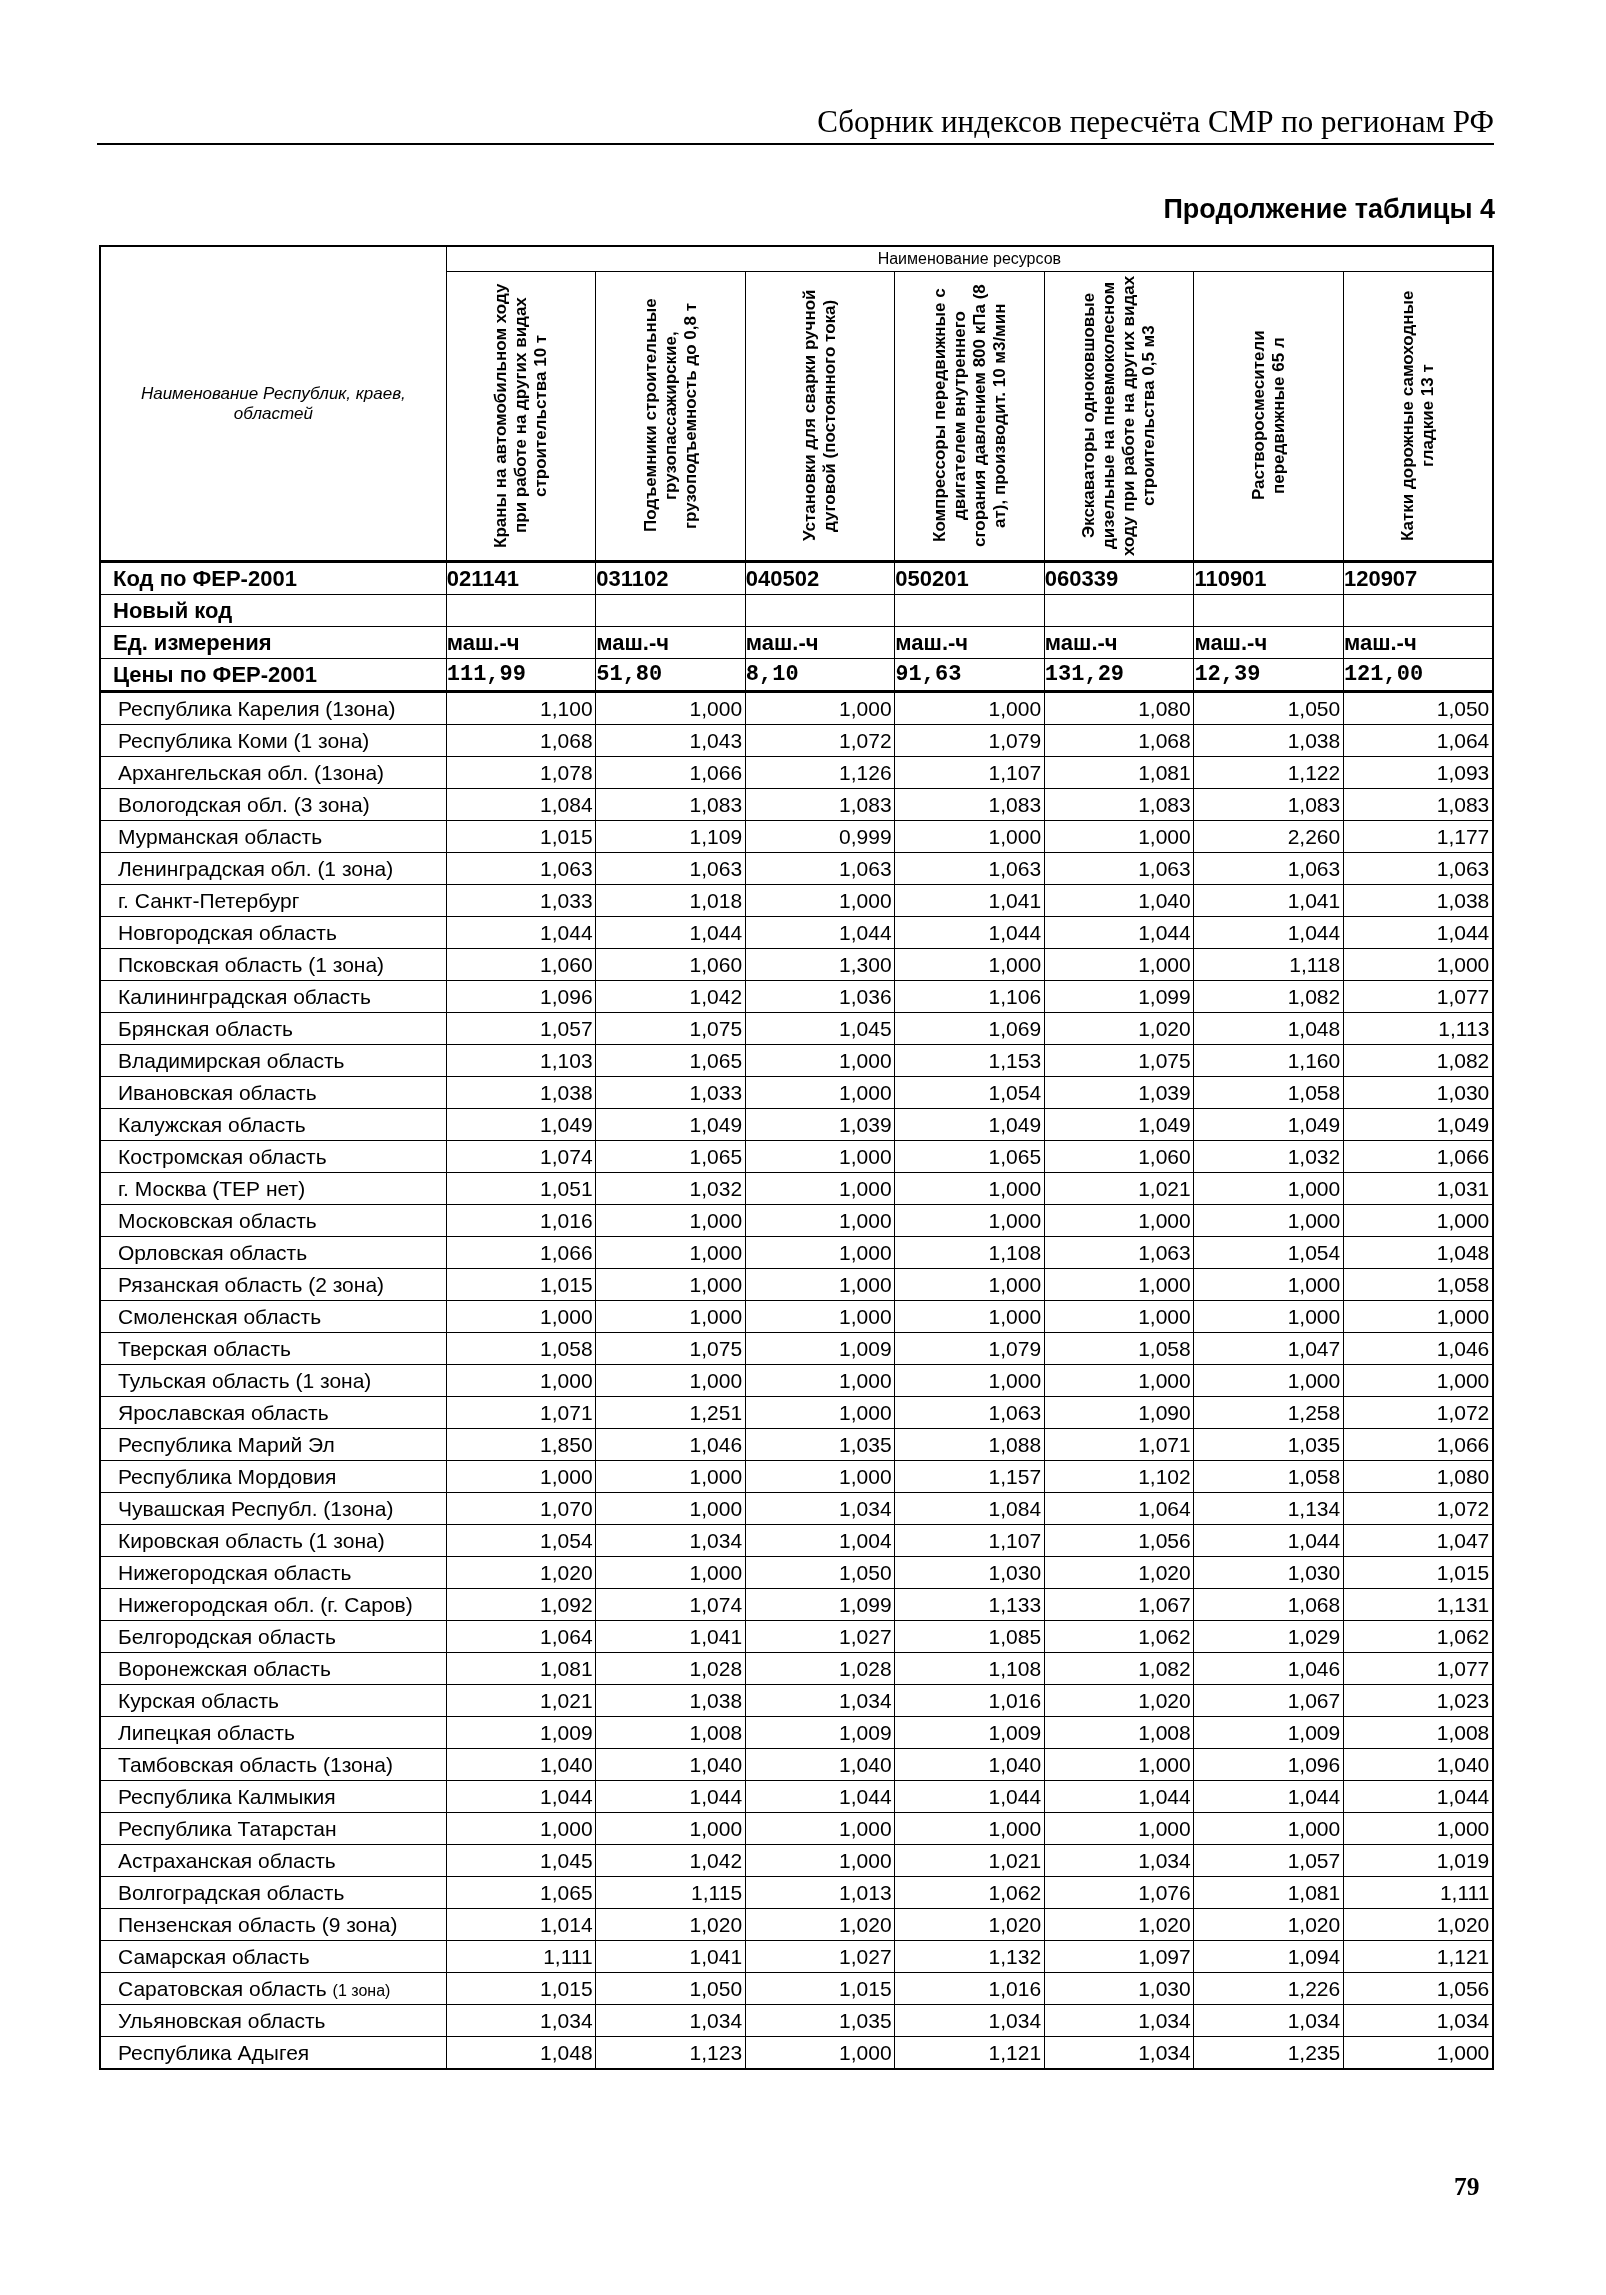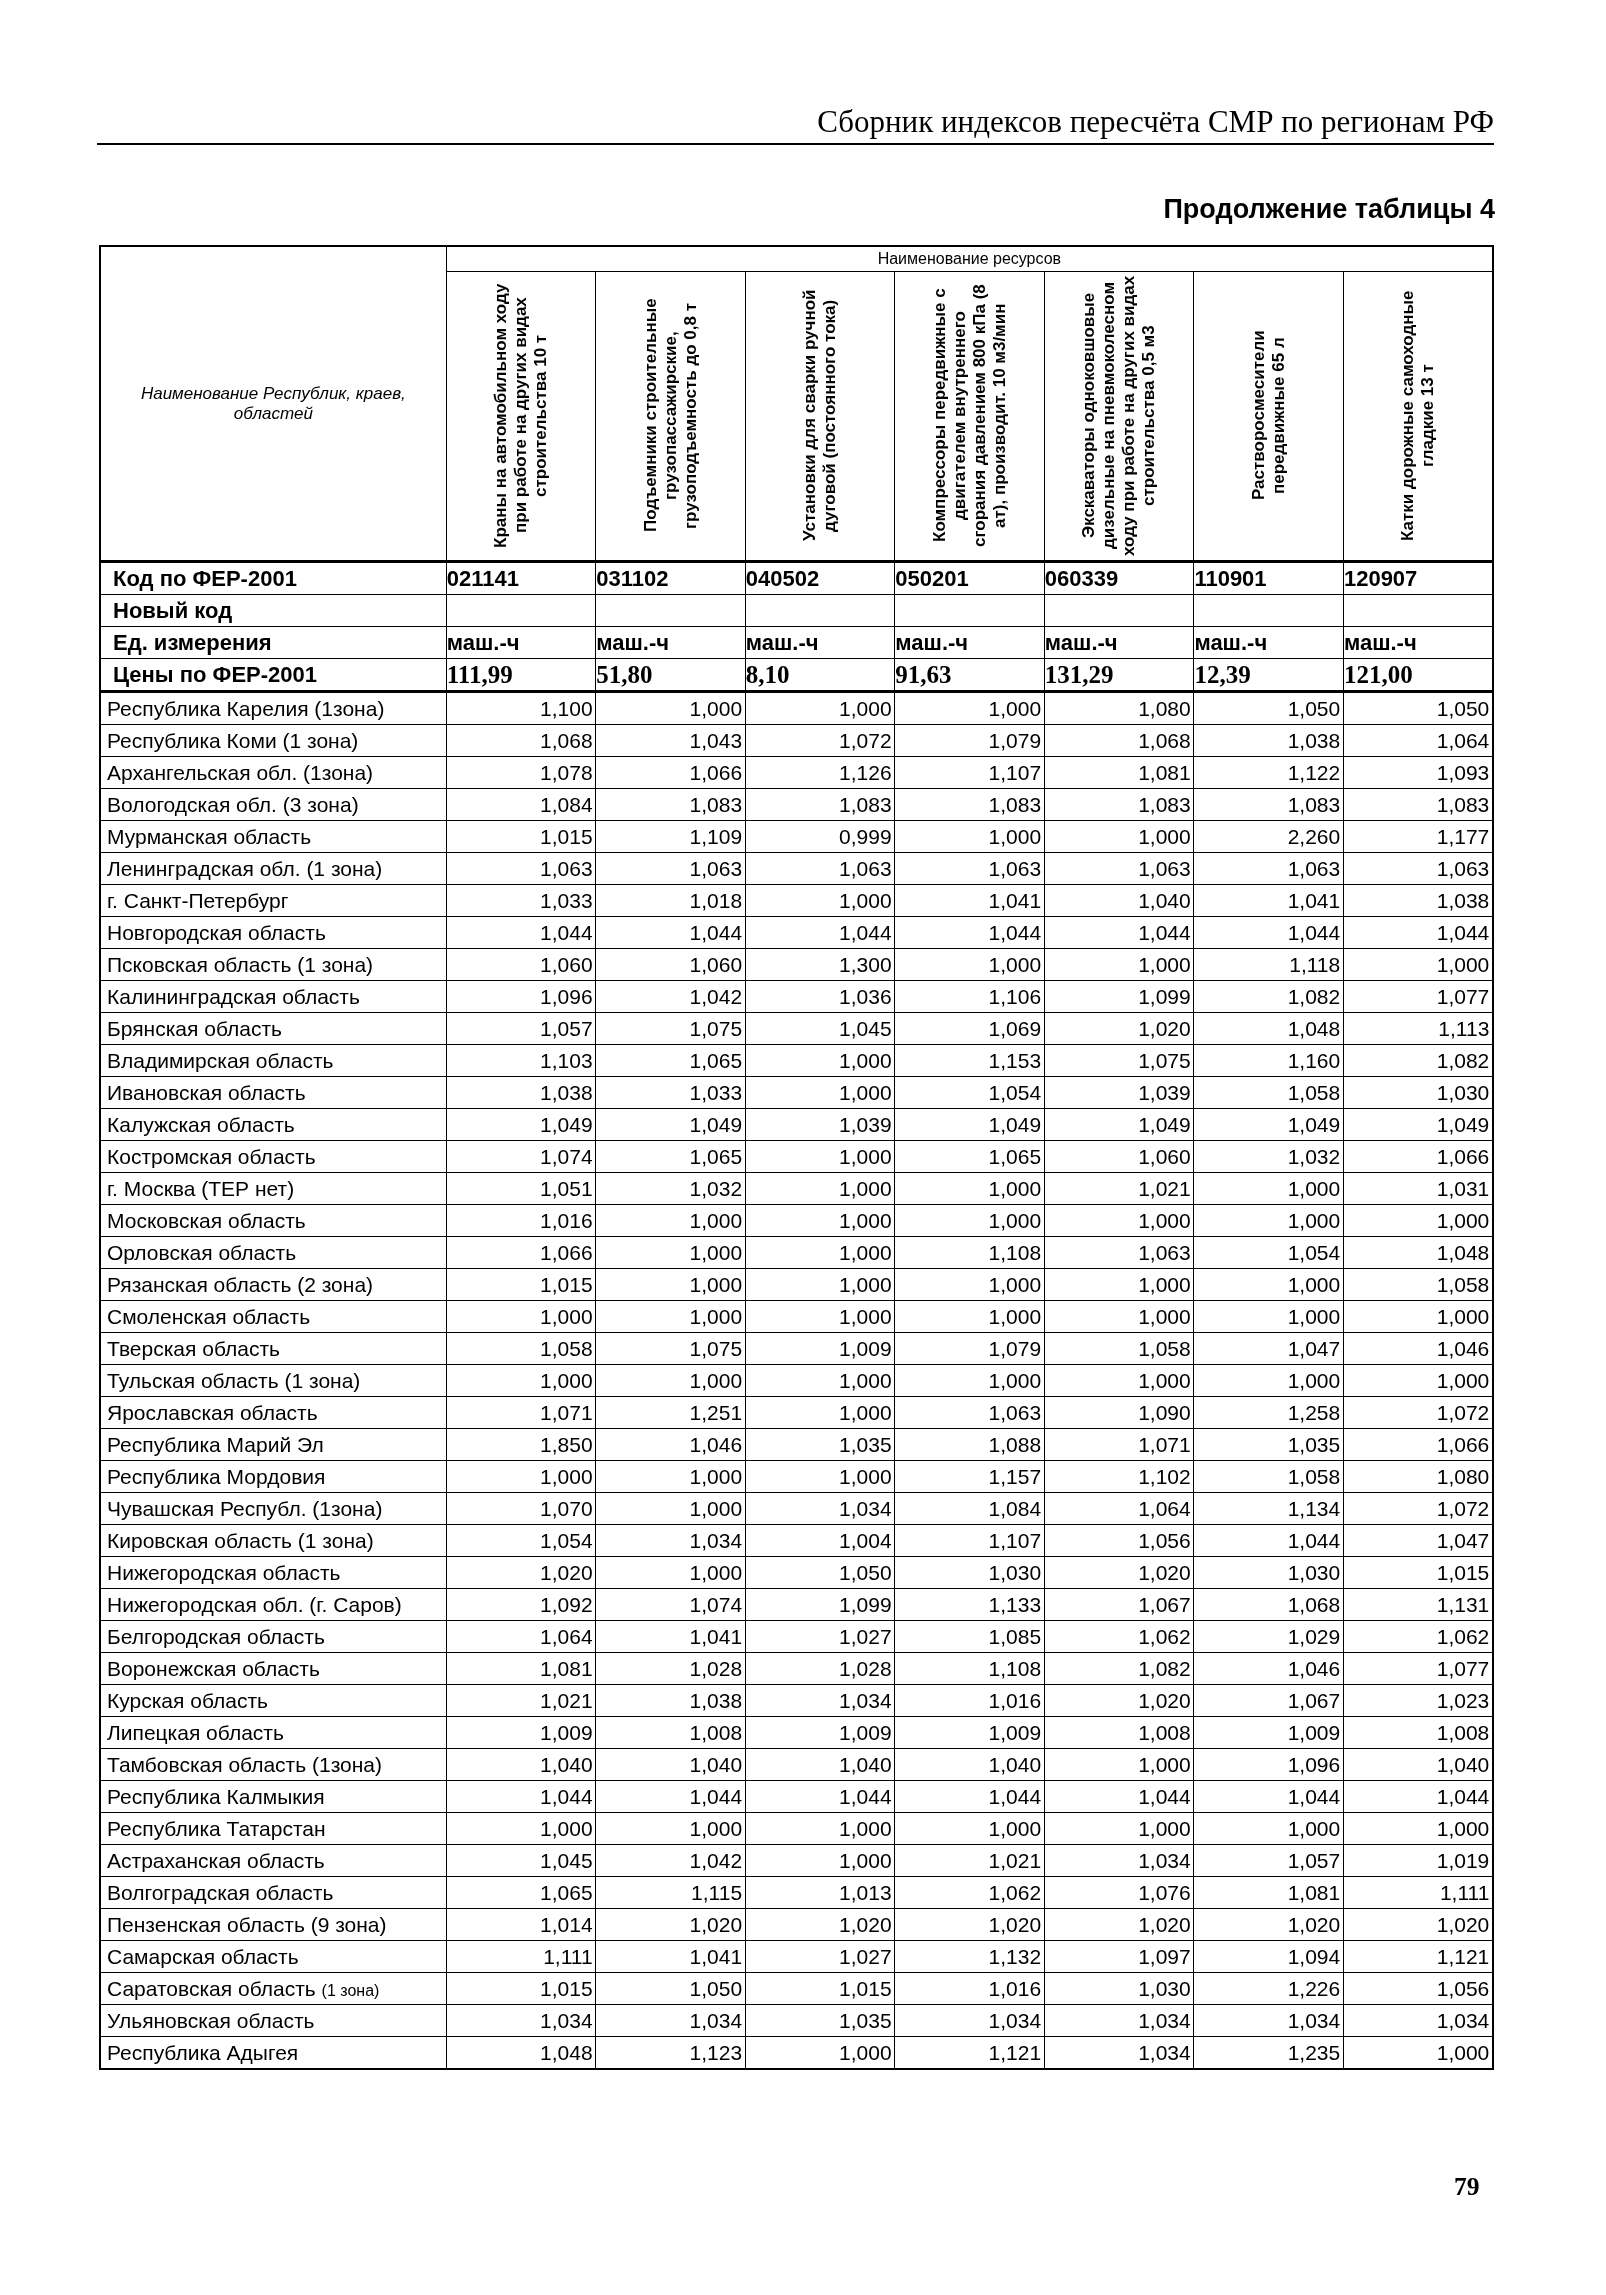--- a/index.html
+++ b/index.html
@@ -26,24 +26,24 @@
   .th-name { font-size:17px; font-weight:normal; vertical-align:middle; padding:0 13.4px;font-style:italic; }
   .th-res { height:288px; vertical-align:middle; text-align:center; }
   .vtext {
     display:inline-block; writing-mode:vertical-rl; transform:rotate(180deg);
     font-size:17px; line-height:20px; text-align:center; max-height:281px; white-space:normal;
   }
   tr.meta td { height:31px; font-size:22px; font-weight:bold; }
   tr.meta td.label { padding-left:12px; text-align:left; }
   tr.meta td.v { text-align:left; }
   tr.meta.first td { border-top:3.4px solid #000; }
-  tr.price td.v { font-family:Liberation Serif, serif; font-size:25px; }
+  tr.price td.v { font-family:Liberation Mono, monospace; font-size:22px;border-radius:16px; }
   tr.data td { height:31px; font-size:21px; }
   tr.data.first td { border-top:3.4px solid #000; }
-  tr.data td.label { padding-left:6px; text-align:left; white-space:nowrap; }
+  tr.data td.label { padding-left:17px; text-align:left; white-space:nowrap; }
   tr.data td.v { text-align:right; padding-right:2.7px; }
   .small { font-size:16px; }
   .page-num {
     position:absolute; left:1454px; top:2172px;
     font-family:"Liberation Serif", serif; font-weight:bold; font-size:25.5px;
   }
 </style>
 </head>
 <body>
 

